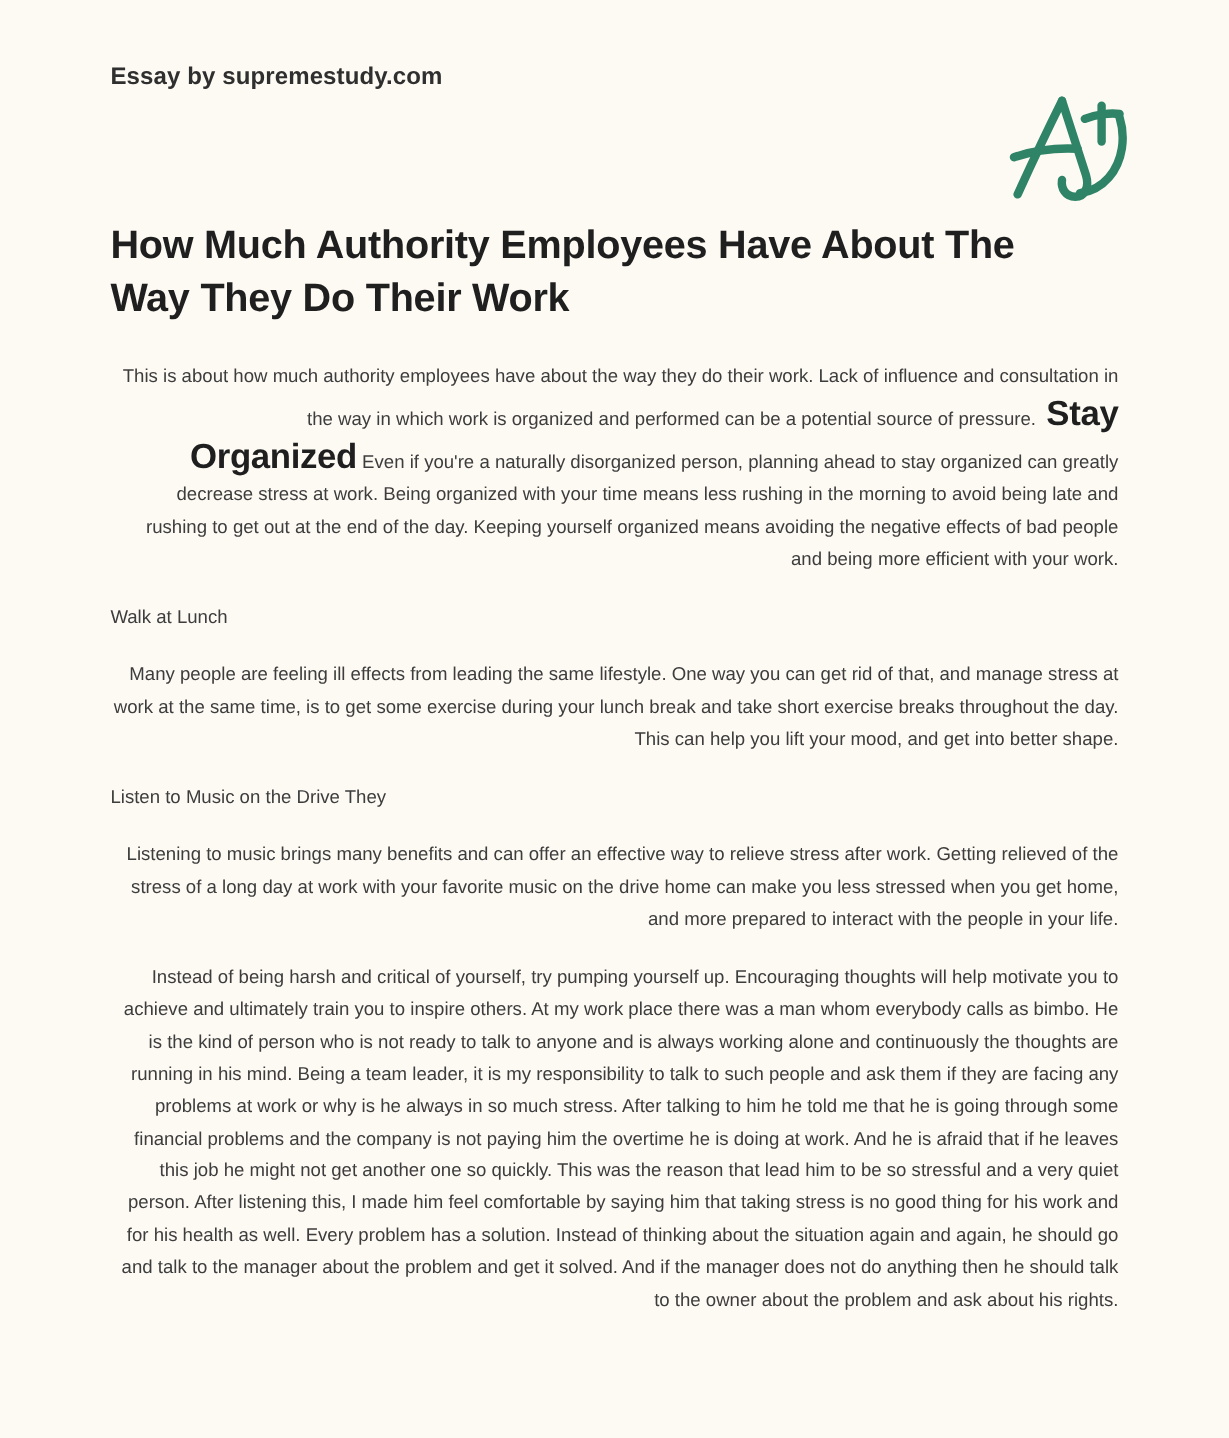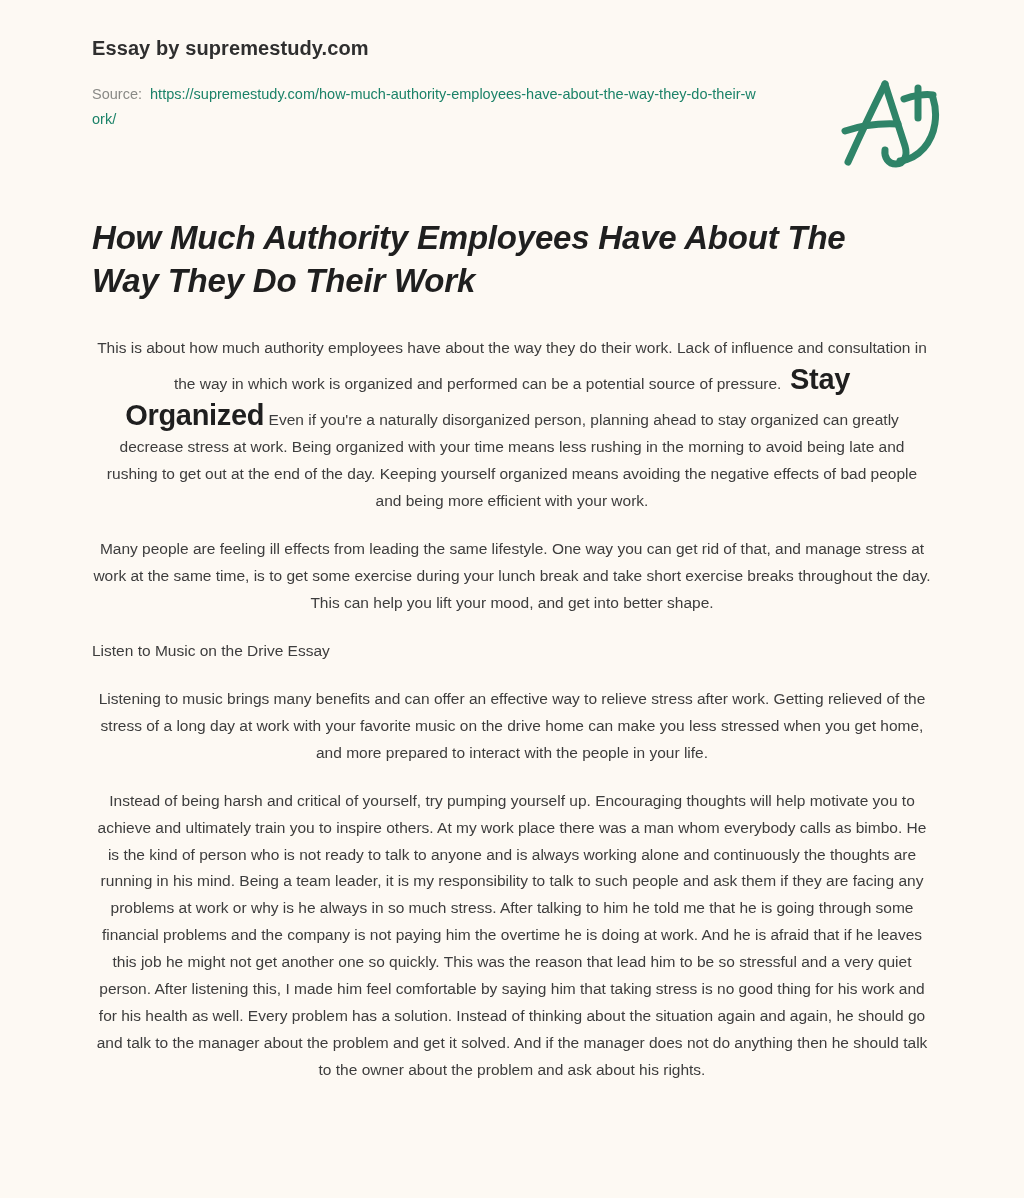--- a/index.html
+++ b/index.html
@@ -19,21 +19,21 @@
     width: 1024px;
     min-height: 1198px;
     box-sizing: border-box;
     padding: 0;
     overflow: hidden;
   }
 
   
   .header {
     position: relative;
-    padding: 36px 92px 0 92px;
+    padding: 52px 92px 0 92px;
   }
 
   .essay-by {
     font-size: 20px;
     font-weight: bold;
     color: #2f2f2f;
     letter-spacing: 0.1px;
     line-height: 1.2;
     margin: 0 0 22px 0;
   }
@@ -76,34 +76,33 @@
   .article-title {
     font-family: "Liberation Sans", sans-serif;
     font-size: 33px;
     font-weight: bold;
     line-height: 1.32;
     color: #1f1f1f;
     letter-spacing: -0.2px;
     margin: 0;
     padding-top: 84px;
     max-width: 800px;
-    font-style: italic;
   }
 
   .body-block {
     margin-top: 32px;
   }
 
   p.para {
     font-size: 15.5px;
     line-height: 1.74;
     color: #3d3d3d;
     margin: 0 0 21px 0;
     max-width: 845px;
-    text-align: center;
+    text-align: right;
   }
 
   p.para:last-child {
     margin-bottom: 0;
   }
 
   .subhead {
     font-size: 15.5px;
     font-weight: normal;
     line-height: 1.74;
@@ -122,24 +121,20 @@
 </style>
 </head>
 <body>
 
 <div class="page">
 
   <div class="header">
 
     <div class="essay-by">Essay by supremestudy.com</div>
 
-    <div class="source-line">
-      <span class="source-label">Source:</span>
-      <span>&nbsp;</span><a class="source-url" href="#">https://supremestudy.com/how-much-authority-employees-have-about-the-way-they-do-their-work/</a>
-    </div>
 
     <div class="logo">
       <svg viewBox="0 0 108 96" xmlns="http://www.w3.org/2000/svg">
         <g fill="none" stroke="#2f8468" stroke-linecap="round" stroke-linejoin="round">
 
           <path d="M16 88 C 26 66, 40 36, 53 10" stroke-width="7"></path>
 
           <path d="M53 10 C 60 32, 68 56, 73 72 C 76 82, 72 90, 64 90 C 56 90, 52 83, 53 76" stroke-width="7"></path>
 
           <path d="M13 57 C 28 52, 48 49, 66 50" stroke-width="7"></path>
@@ -159,23 +154,24 @@
 
     <h1 class="article-title">How Much Authority Employees Have About The Way They Do Their Work</h1>
 
     <div class="body-block">
 
       <p class="para">
         <span>This is about how much authority employees have about the way they do their work. Lack of influence and consultation in the way in which work is organized and performed can be a potential source of pressure.</span>
         <span>&nbsp;</span><span class="inline-heading">Stay Organized</span><span>&nbsp;</span><span>Even if you're a naturally disorganized person, planning ahead to stay organized can greatly decrease stress at work. Being organized with your time means less rushing in the morning to avoid being late and rushing to get out at the end of the day. Keeping yourself organized means avoiding the negative effects of bad people and being more efficient with your work.</span>
       </p>
 
+      <p class="subhead">Walk at Lunch</p>
       <p class="para">Many people are feeling ill effects from leading the same lifestyle. One way you can get rid of that, and manage stress at work at the same time, is to get some exercise during your lunch break and take short exercise breaks throughout the day. This can help you lift your mood, and get into better shape.</p>
 
-      <p class="subhead">Listen to Music on the Drive Essay</p>
+      <p class="subhead">Listen to Music on the Drive They</p>
       <p class="para">Listening to music brings many benefits and can offer an effective way to relieve stress after work. Getting relieved of the stress of a long day at work with your favorite music on the drive home can make you less stressed when you get home, and more prepared to interact with the people in your life.</p>
 
 
       <p class="para">Instead of being harsh and critical of yourself, try pumping yourself up. Encouraging thoughts will help motivate you to achieve and ultimately train you to inspire others. At my work place there was a man whom everybody calls as bimbo. He is the kind of person who is not ready to talk to anyone and is always working alone and continuously the thoughts are running in his mind. Being a team leader, it is my responsibility to talk to such people and ask them if they are facing any problems at work or why is he always in so much stress. After talking to him he told me that he is going through some financial problems and the company is not paying him the overtime he is doing at work. And he is afraid that if he leaves this job he might not get another one so quickly. This was the reason that lead him to be so stressful and a very quiet person. After listening this, I made him feel comfortable by saying him that taking stress is no good thing for his work and for his health as well. Every problem has a solution. Instead of thinking about the situation again and again, he should go and talk to the manager about the problem and get it solved. And if the manager does not do anything then he should talk to the owner about the problem and ask about his rights.</p>
 
     </div>
   </div>
 
 </div>
 

